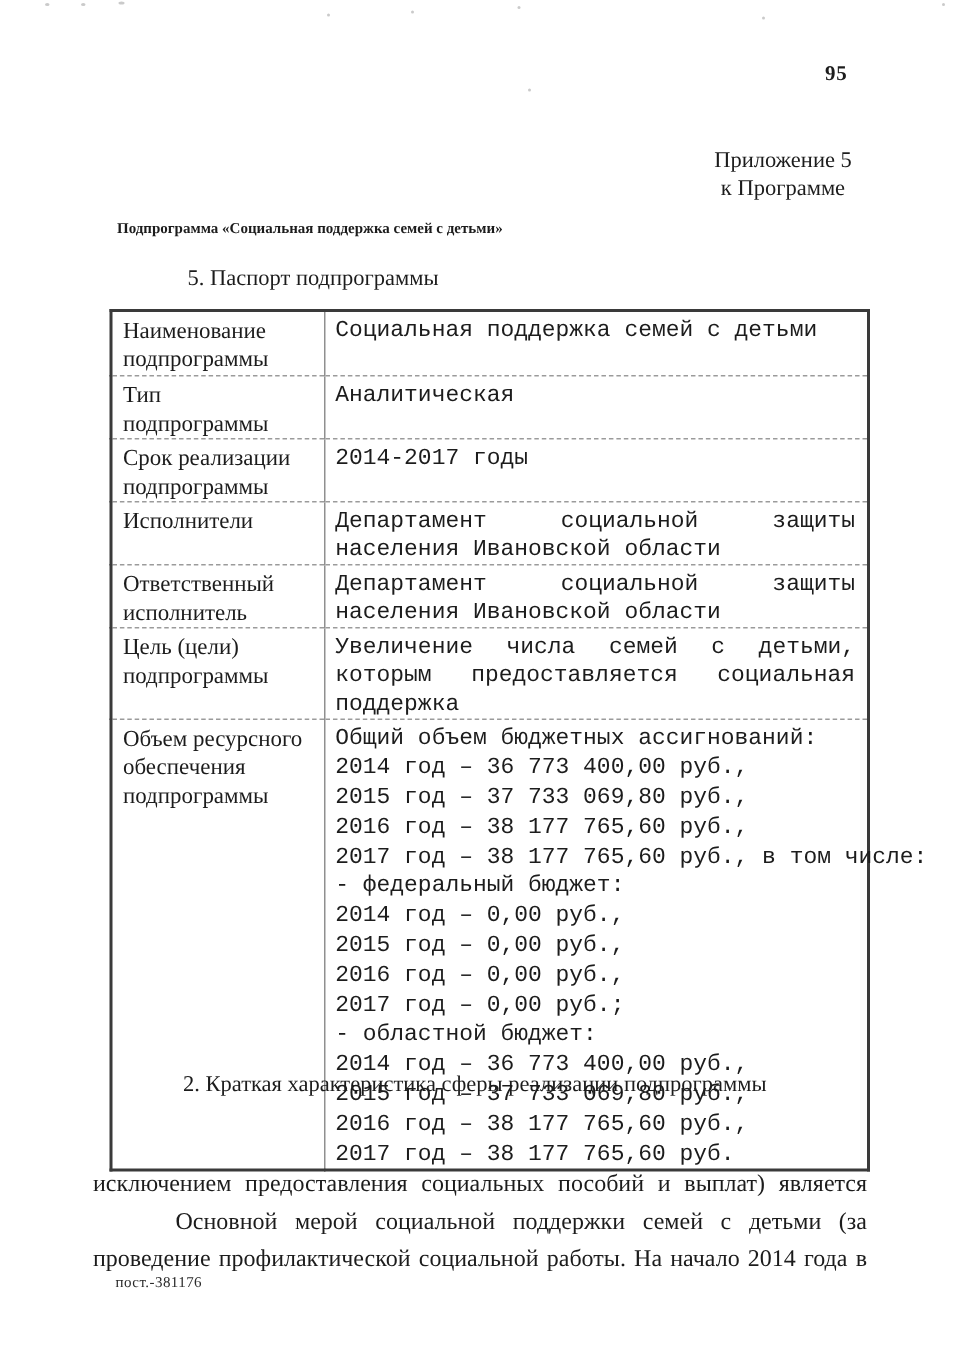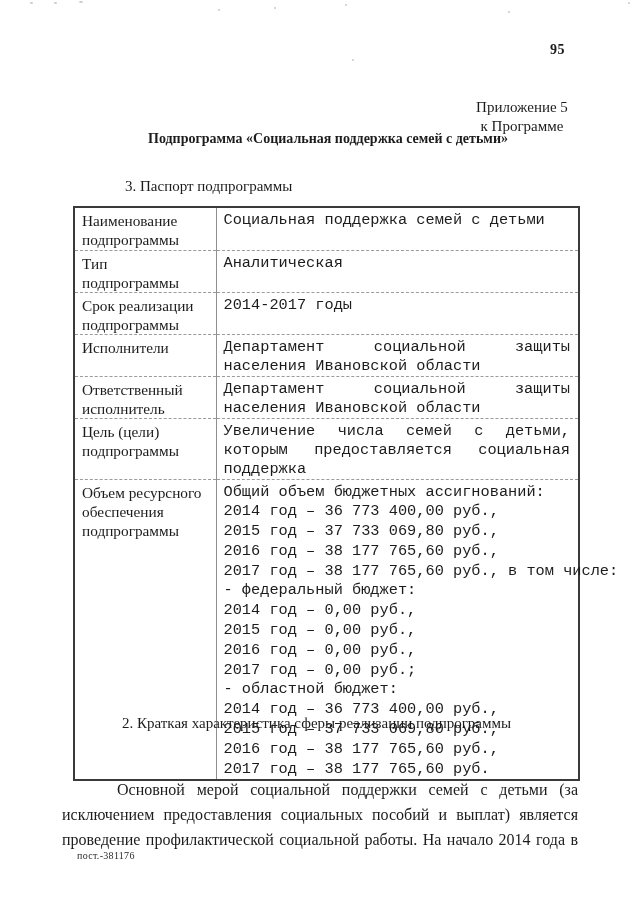--- a/index.html
+++ b/index.html
@@ -29,23 +29,23 @@
     position: absolute; left: 550px; top: 42px; width: 28px;
     font-size: 14px; font-weight: bold; letter-spacing: .5px;
   }
 
   .appendix {
     position: absolute; left: 468px; top: 98px; width: 108px;
     text-align: center; font-size: 15px; line-height: 18.5px;
   }
 
   .doc-title {
-    position: absolute; left: 62px; top: 131px; width: 516px;
+    position: absolute; left: 62px; top: 147px; width: 516px;
     padding-left: 16px;
-    text-align: center; font-weight: bold; font-size: 14px;
+    text-align: left; font-weight: bold; font-size: 10px;
   }
 
   .h-passport {
     position: absolute; left: 125px; top: 178px; font-size: 15px;
   }
 
   table.passport {
     position: absolute; left: 73px; top: 206px;
     width: 505px; border-collapse: collapse;
     font-size: 15.3px; table-layout: fixed;
@@ -97,21 +97,21 @@
 
   <div class="page-number">95</div>
 
   <div class="appendix">
     <div>Приложение 5</div>
     <div>к Программе</div>
   </div>
 
   <div class="doc-title">Подпрограмма «Социальная поддержка семей с детьми»</div>
 
-  <div class="h-passport">3. Паспорт подпрограммы</div>
+  <div class="h-passport">5. Паспорт подпрограммы</div>
 
   <table class="passport">
     <tbody>
       <tr style="height:43px;">
         <td class="lbl">Наименование подпрограммы</td>
         <td class="val">Социальная поддержка семей с детьми</td>
       </tr>
       <tr style="height:36px;">
         <td class="lbl">Тип подпрограммы</td>
         <td class="val">Аналитическая</td>
@@ -151,20 +151,20 @@
             <div>2016 год – 38 177 765,60 руб.,</div>
             <div>2017 год – 38 177 765,60 руб.</div>
           </td>
       </tr>
     </tbody>
   </table>
 
   <div class="h-section2">2. Краткая характеристика сферы реализации подпрограммы</div>
 
   <div class="body-par">
+    <div class="pline">исключением предоставления социальных пособий и выплат) является</div>
     <div class="pline indent">Основной мерой социальной поддержки семей с детьми (за</div>
-    <div class="pline">исключением предоставления социальных пособий и выплат) является</div>
     <div class="pline">проведение профилактической социальной работы. На начало 2014 года в</div>
   </div>
 
   <div class="doc-footer">пост.-381176</div>
 
 </div>
 
 </body></html>

